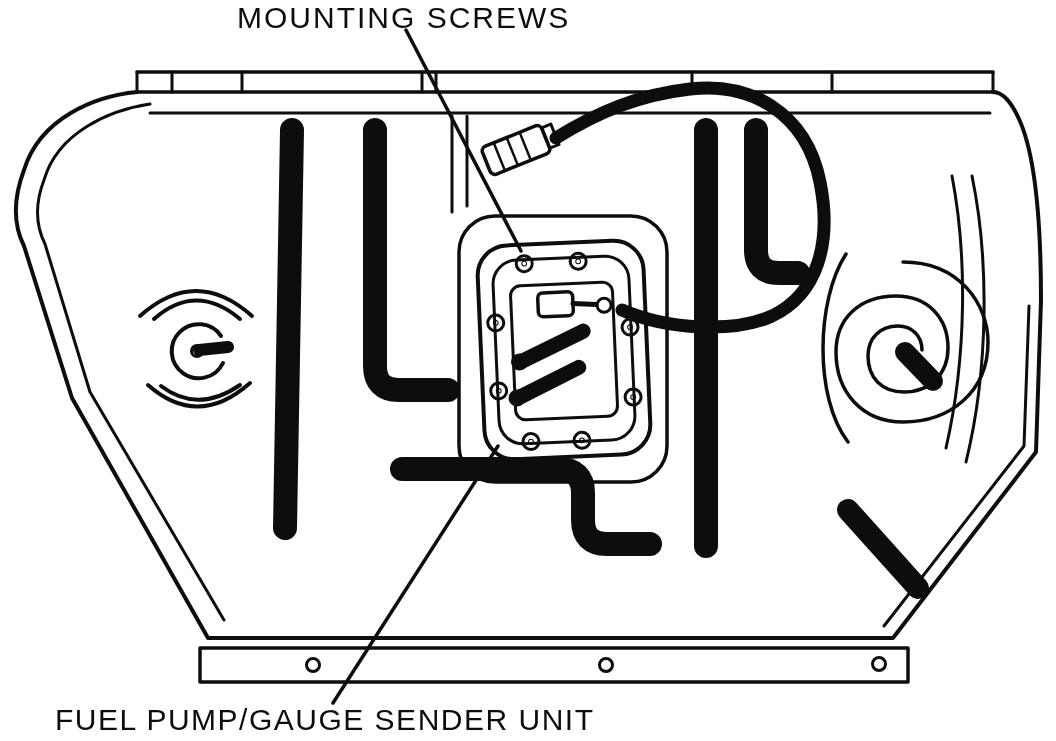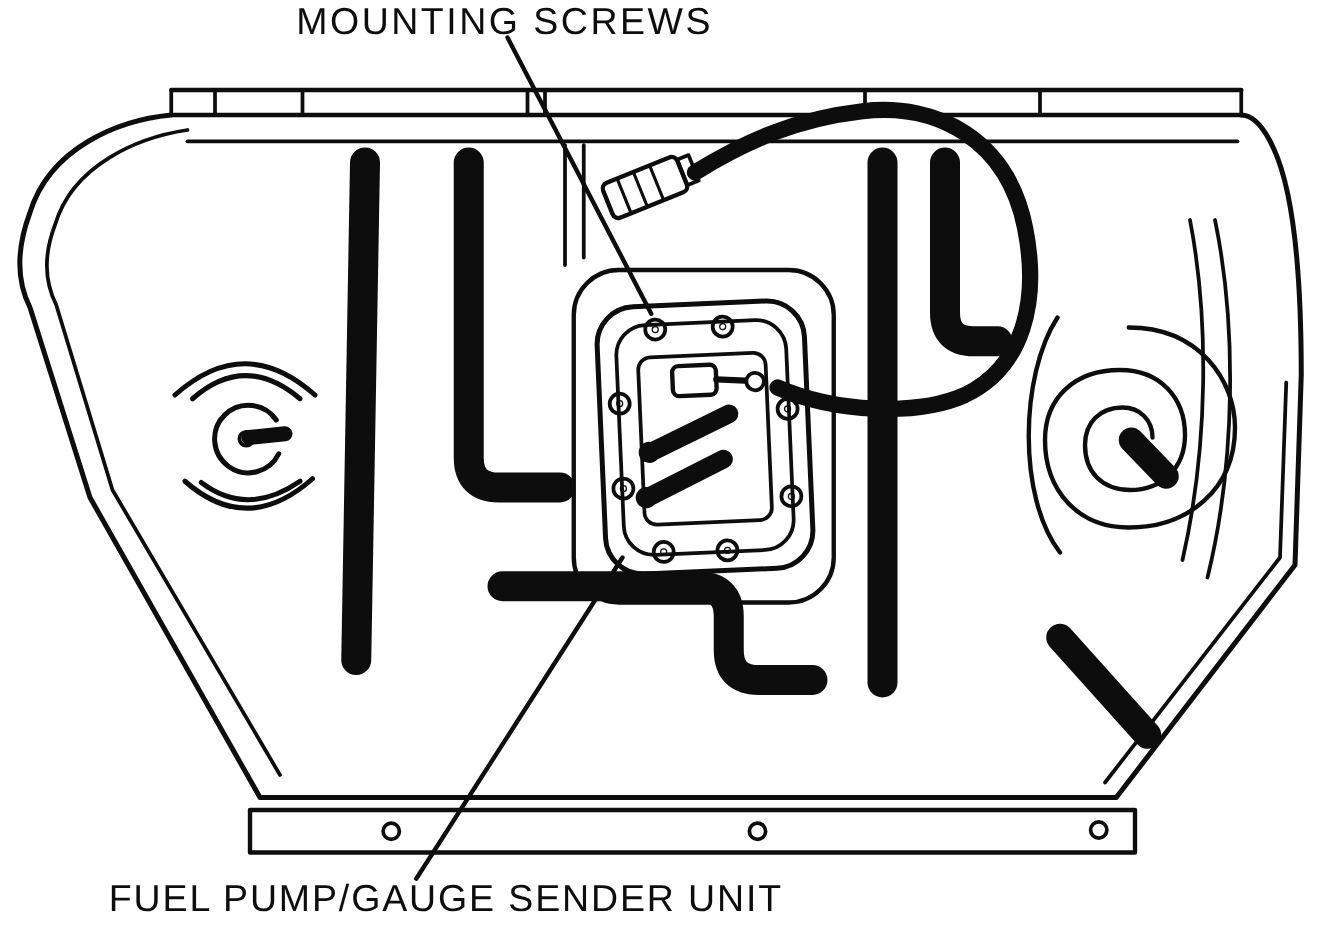--- a/index.html
+++ b/index.html
@@ -13,21 +13,21 @@
   svg path, svg rect, svg circle, svg line{
     fill:none; stroke:var(--ink);
     stroke-linecap:round; stroke-linejoin:round;
   }
   .label{
     position:absolute; color:var(--ink);
     font-size:30px; font-weight:400; letter-spacing:2px;
     white-space:nowrap; user-select:none;text-align:right;
   }
   .label-top{ left:237px; top:1px; }
-  .label-bottom{ left:55px; top:703px; letter-spacing:1.5px;margin-left:32px; }
+  .label-bottom{ left:55px; top:703px; letter-spacing:1.5px; }
 </style>
 </head>
 <body>
 
 <div class="figure">
 
   <svg width="1056" height="741" viewBox="0 0 1056 741">
 
     <g>
       <path d="M137 72 L993 72" stroke-width="3.5"></path>

